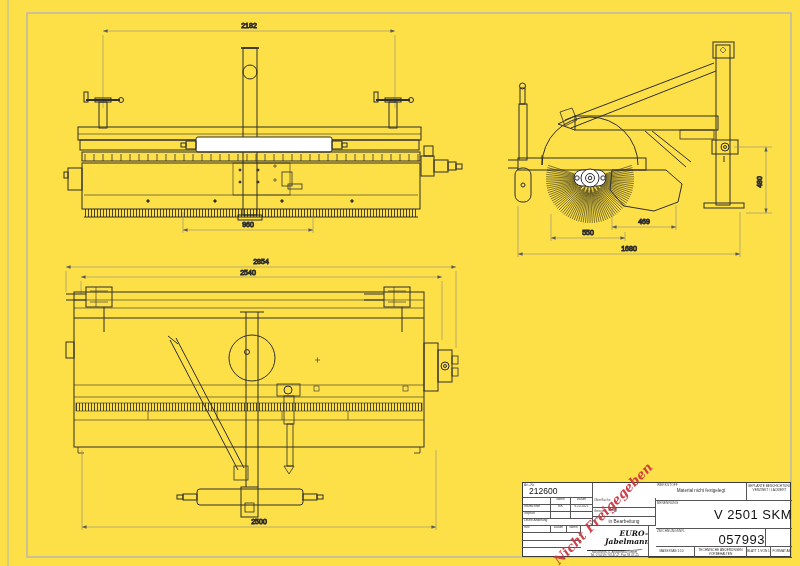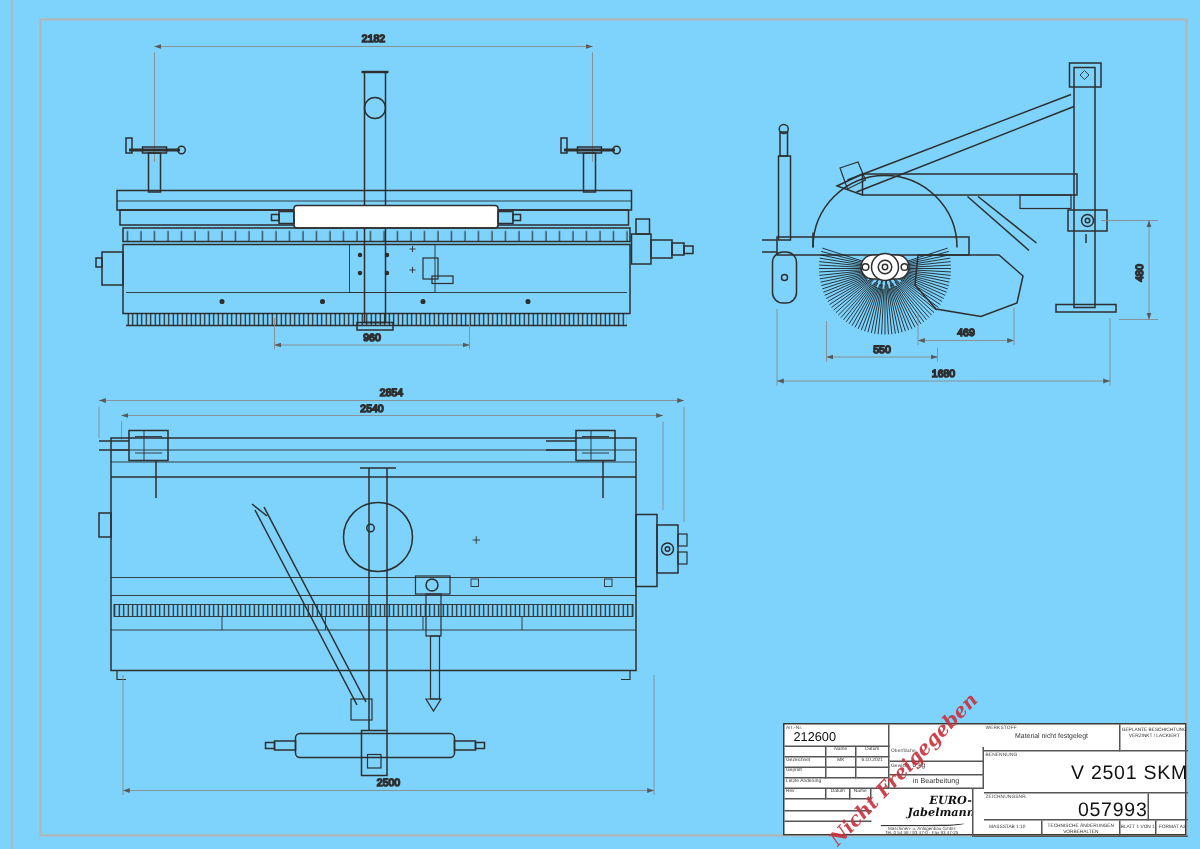--- a/index.html
+++ b/index.html
@@ -1,16 +1,16 @@
 <!DOCTYPE html>
 <html><head>
 <meta charset="utf-8">
 <style>
   html,body{margin:0;padding:0;background:#fff;}
-  #sheet{position:relative;width:800px;height:566px;background:#7dd3fc;overflow:hidden;
+  #sheet{position:relative;width:800px;height:566px;background:#fde047;overflow:hidden;
          font-family:"Liberation Sans",sans-serif;color:#222;}
   svg text{font-family:"Liberation Sans",sans-serif;}
   .dimtext{font-size:7px;fill:#5a5a5a;}
   
   #tb{position:absolute;left:522px;top:482px;width:269px;height:75px;
       border:1px solid #3a3a3a;box-sizing:border-box;background:#fff;font-size:4px;color:#333;}
   .cell{position:absolute;box-sizing:border-box;border-right:1px solid #555;border-bottom:1px solid #555;
         overflow:hidden;line-height:1.1;}
   .lbl{font-size:3.2px;color:#444;display:block;padding:0.5px 1px 0 1px;letter-spacing:.1px;}
   .big{font-size:13px;text-align:right;letter-spacing:.5px;color:#111;}

